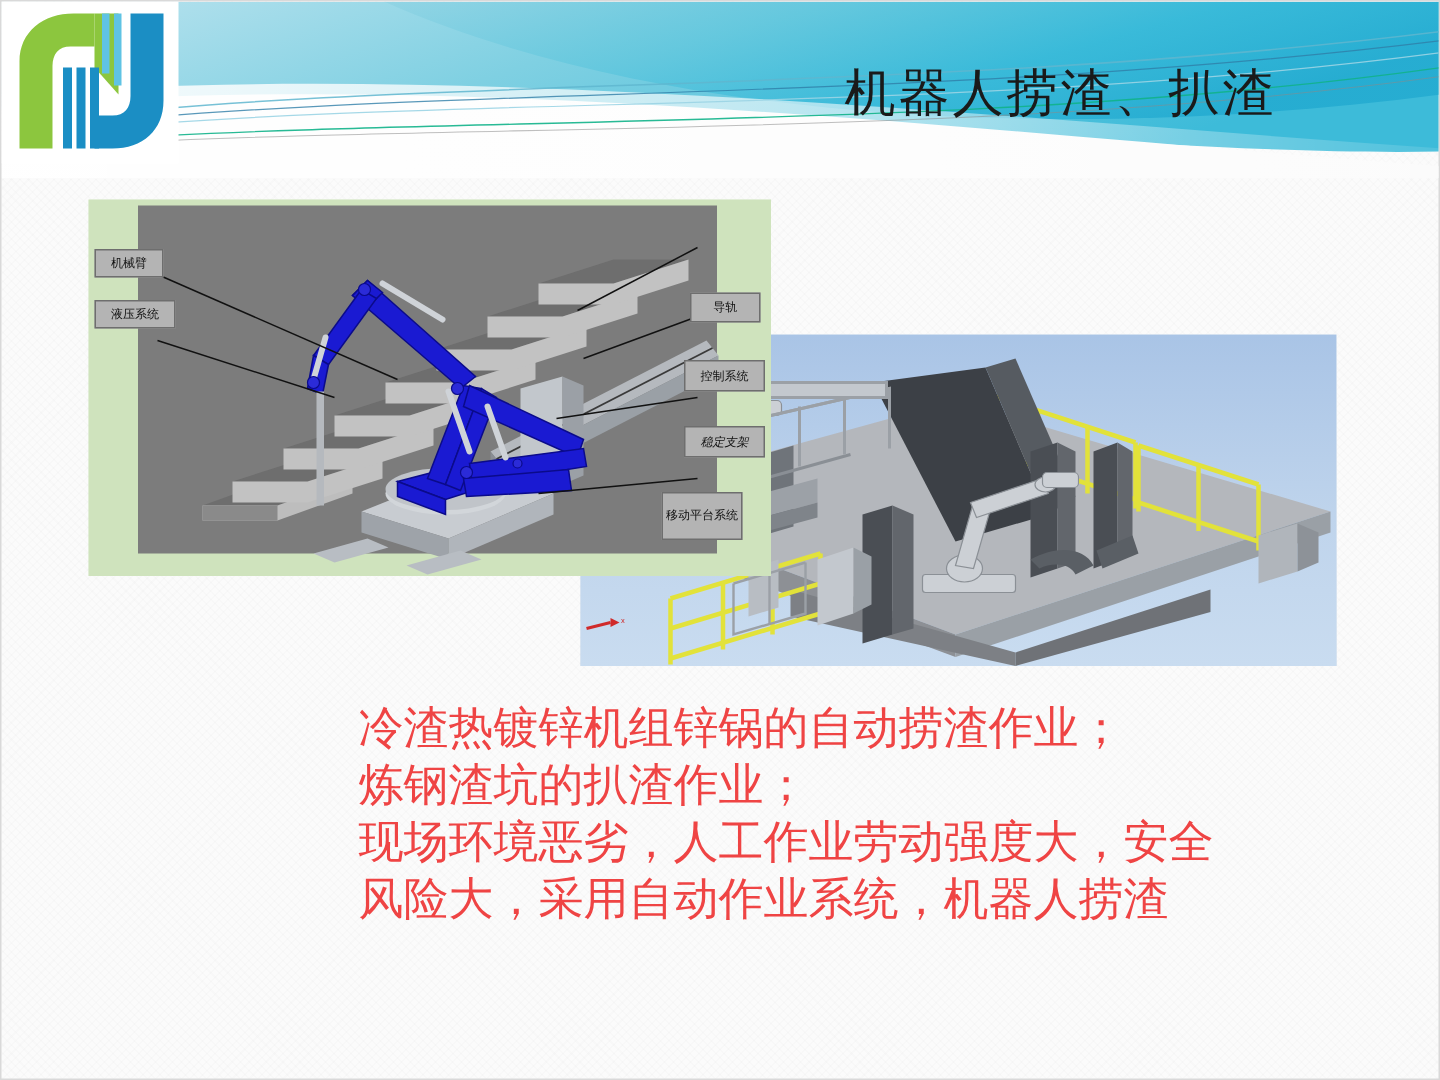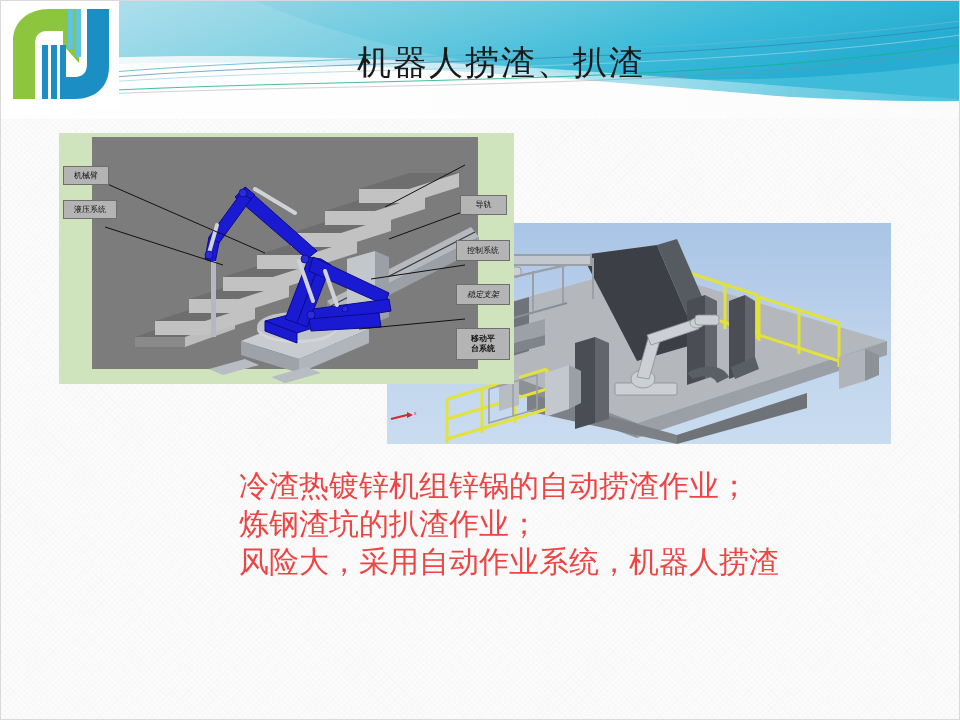--- a/index.html
+++ b/index.html
@@ -50,21 +50,21 @@
     z-index: 6;
   }
   .logo-box svg { display:block; }
 
   
   .slide-title {
     position: absolute;
     left: 150px;
     top: 40px;
     width: 700px;
-    text-align: center;
+    text-align: right;
     font-size: 34px;
     line-height: 44px;
     color: #1a1a1a;
     letter-spacing: 2px;
     font-family: "Liberation Serif", "DejaVu Serif", serif;
     z-index: 7;
     white-space: nowrap;
   }
 
   
@@ -424,24 +424,25 @@
   <div class="callout" style="left:62px; top:165px; width:44px; height:17px;">机械臂</div>
 
   <div class="callout" style="left:62px; top:199px; width:52px; height:17px;">液压系统</div>
 
   <div class="callout" style="left:459px; top:194px; width:45px; height:18px;">导轨</div>
 
   <div class="callout" style="left:455px; top:239px; width:52px; height:19px;">控制系统</div>
 
   <div class="callout" style="left:455px; top:283px; width:52px; height:19px;font-style:italic;">稳定支架</div>
 
-  <div class="callout" style="left:455px; top:327px; width:52px; height:30px; flex-direction:column;font-weight:bold;">
+  <div class="callout" style="left:440px; top:327px; width:52px; height:30px; flex-direction:row;">
     <span>移动平</span>
     <span>台系统</span>
   </div>
 
   <div class="body-text">
     <div class="line">冷渣热镀锌机组锌锅的自动捞渣作业；</div>
     <div class="line">炼钢渣坑的扒渣作业；</div>
+    <div class="line">现场环境恶劣，人工作业劳动强度大，安全</div>
     <div class="line">风险大，采用自动作业系统，机器人捞渣</div>
   </div>
 
 </div>
 
 </body></html>

